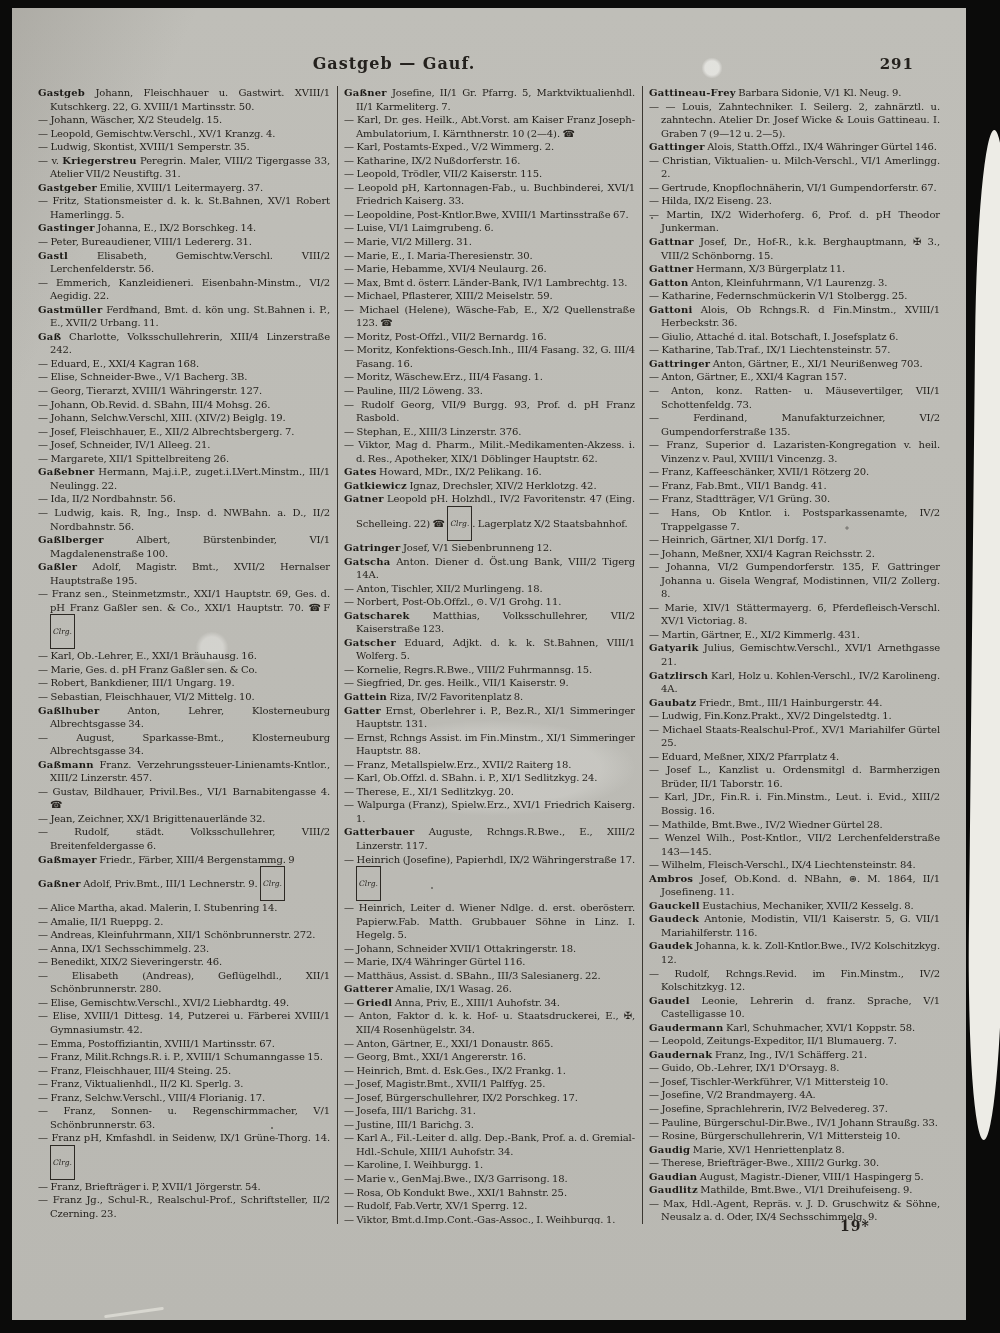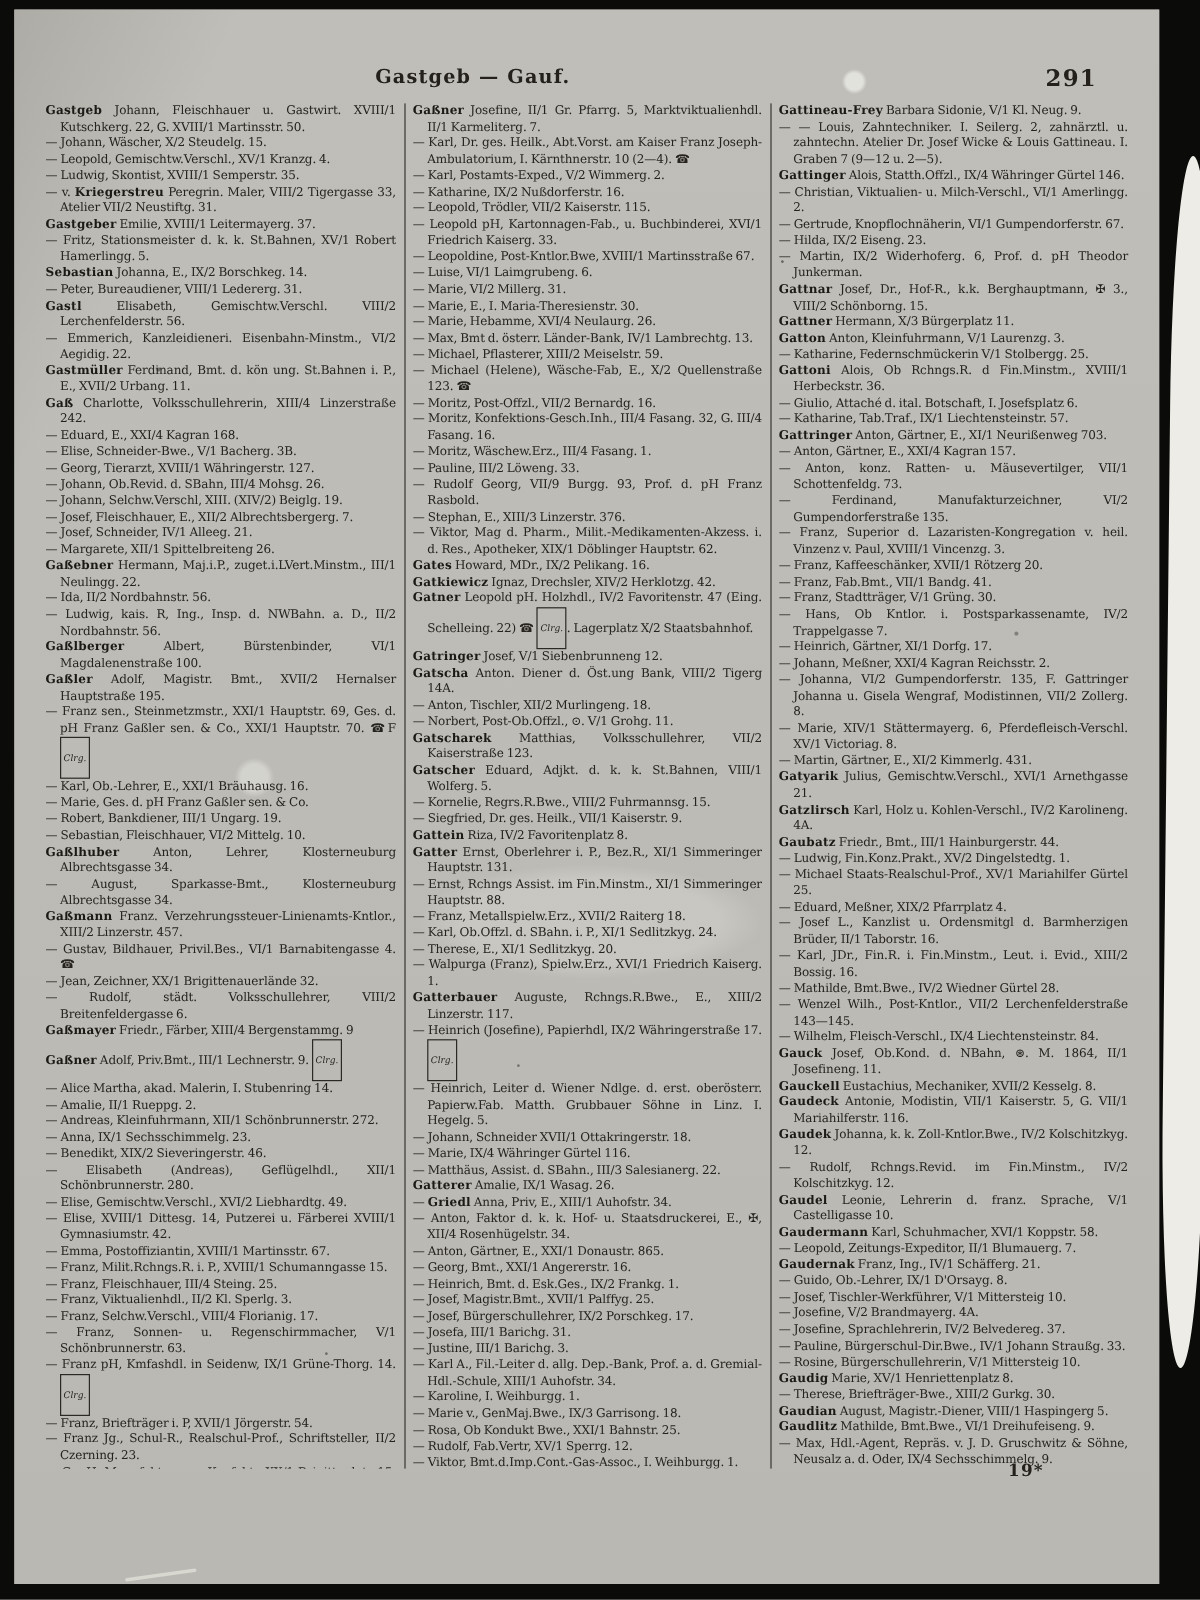--- a/index.html
+++ b/index.html
@@ -30,21 +30,21 @@
   .scratch{
     position:absolute;left:92px;bottom:6px;width:60px;height:3px;
     background:#d8d7d0;transform:rotate(-8deg);border-radius:2px;
   }
   .hdr{position:absolute;top:46px;left:0;width:100%;height:24px;}
   .hdr .title{
     display:block;text-align:center;font-weight:bold;font-size:16px;
     letter-spacing:1px;transform:translateX(-95px);
   }
   .hdr .pageno{
-    position:absolute;right:52px;top:1px;font-weight:bold;font-size:19px;letter-spacing:1px;
+    position:absolute;right:52px;top:1px;font-weight:bold;font-size:15px;letter-spacing:1px;
   }
   .cols{
     position:absolute;left:20px;top:78px;width:916px;height:1138px;
     display:flex;flex-direction:row;overflow:hidden;
   }
   .col{
     width:305px;box-sizing:border-box;padding:0 7px 0 6px;overflow:hidden;
   }
   .col + .col{border-left:1px solid #3a3630;}
   .entry{
@@ -74,21 +74,21 @@
 
   <div class="cols">
     <div class="col">
         <div class="entry"><span class="lead">Gastgeb</span> Johann, Fleischhauer u. Gastwirt. XVIII/1 Kutschkerg. 22, G. XVIII/1 Martinsstr. 50.</div>
         <div class="entry">— Johann, Wäscher, X/2 Steudelg. 15.</div>
         <div class="entry">— Leopold, Gemischtw.Verschl., XV/1 Kranzg. 4.</div>
         <div class="entry">— Ludwig, Skontist, XVIII/1 Semperstr. 35.</div>
         <div class="entry">— v. <span class="lead">Kriegerstreu</span> Peregrin. Maler, VIII/2 Tigergasse 33, Atelier VII/2 Neustiftg. 31.</div>
         <div class="entry"><span class="lead">Gastgeber</span> Emilie, XVIII/1 Leitermayerg. 37.</div>
         <div class="entry">— Fritz, Stationsmeister d. k. k. St.Bahnen, XV/1 Robert Hamerlingg. 5.</div>
-        <div class="entry"><span class="lead">Sebastian</span> Johanna, E., IX/2 Borschkeg. 14.</div>
+        <div class="entry"><span class="lead">Gastinger</span> Johanna, E., IX/2 Borschkeg. 14.</div>
         <div class="entry">— Peter, Bureaudiener, VIII/1 Ledererg. 31.</div>
         <div class="entry"><span class="lead">Gastl</span> Elisabeth, Gemischtw.Verschl. VIII/2 Lerchenfelderstr. 56.</div>
         <div class="entry">— Emmerich, Kanzleidieneri. Eisenbahn-Minstm., VI/2 Aegidig. 22.</div>
         <div class="entry"><span class="lead">Gastmüller</span> Ferdinand, Bmt. d. kön ung. St.Bahnen i. P., E., XVII/2 Urbang. 11.</div>
         <div class="entry"><span class="lead">Gaß</span> Charlotte, Volksschullehrerin, XIII/4 Linzerstraße 242.</div>
         <div class="entry">— Eduard, E., XXI/4 Kagran 168.</div>
         <div class="entry">— Elise, Schneider-Bwe., V/1 Bacherg. 3B.</div>
         <div class="entry">— Georg, Tierarzt, XVIII/1 Währingerstr. 127.</div>
         <div class="entry">— Johann, Ob.Revid. d. SBahn, III/4 Mohsg. 26.</div>
         <div class="entry">— Johann, Selchw.Verschl, XIII. (XIV/2) Beiglg. 19.</div>
@@ -235,21 +235,21 @@
         <div class="entry"><span class="lead">Gatzlirsch</span> Karl, Holz u. Kohlen-Verschl., IV/2 Karolineng. 4A.</div>
         <div class="entry"><span class="lead">Gaubatz</span> Friedr., Bmt., III/1 Hainburgerstr. 44.</div>
         <div class="entry">— Ludwig, Fin.Konz.Prakt., XV/2 Dingelstedtg. 1.</div>
         <div class="entry">— Michael Staats-Realschul-Prof., XV/1 Mariahilfer Gürtel 25.</div>
         <div class="entry">— Eduard, Meßner, XIX/2 Pfarrplatz 4.</div>
         <div class="entry">— Josef L., Kanzlist u. Ordensmitgl d. Barmherzigen Brüder, II/1 Taborstr. 16.</div>
         <div class="entry">— Karl, JDr., Fin.R. i. Fin.Minstm., Leut. i. Evid., XIII/2 Bossig. 16.</div>
         <div class="entry">— Mathilde, Bmt.Bwe., IV/2 Wiedner Gürtel 28.</div>
         <div class="entry">— Wenzel Wilh., Post-Kntlor., VII/2 Lerchenfelderstraße 143—145.</div>
         <div class="entry">— Wilhelm, Fleisch-Verschl., IX/4 Liechtensteinstr. 84.</div>
-        <div class="entry"><span class="lead">Gauck</span> Josef, Ob.Kond. d. NBahn, ⊛. M. 1864, II/1 Josefineng. 11.</div>
+        <div class="entry"><span class="lead">Ambros</span> Josef, Ob.Kond. d. NBahn, ⊛. M. 1864, II/1 Josefineng. 11.</div>
         <div class="entry"><span class="lead">Gauckell</span> Eustachius, Mechaniker, XVII/2 Kesselg. 8.</div>
         <div class="entry"><span class="lead">Gaudeck</span> Antonie, Modistin, VII/1 Kaiserstr. 5, G. VII/1 Mariahilferstr. 116.</div>
         <div class="entry"><span class="lead">Gaudek</span> Johanna, k. k. Zoll-Kntlor.Bwe., IV/2 Kolschitzkyg. 12.</div>
         <div class="entry">— Rudolf, Rchngs.Revid. im Fin.Minstm., IV/2 Kolschitzkyg. 12.</div>
         <div class="entry"><span class="lead">Gaudel</span> Leonie, Lehrerin d. franz. Sprache, V/1 Castelligasse 10.</div>
         <div class="entry"><span class="lead">Gaudermann</span> Karl, Schuhmacher, XVI/1 Koppstr. 58.</div>
         <div class="entry">— Leopold, Zeitungs-Expeditor, II/1 Blumauerg. 7.</div>
         <div class="entry"><span class="lead">Gaudernak</span> Franz, Ing., IV/1 Schäfferg. 21.</div>
         <div class="entry">— Guido, Ob.-Lehrer, IX/1 D'Orsayg. 8.</div>
         <div class="entry">— Josef, Tischler-Werkführer, V/1 Mittersteig 10.</div>

